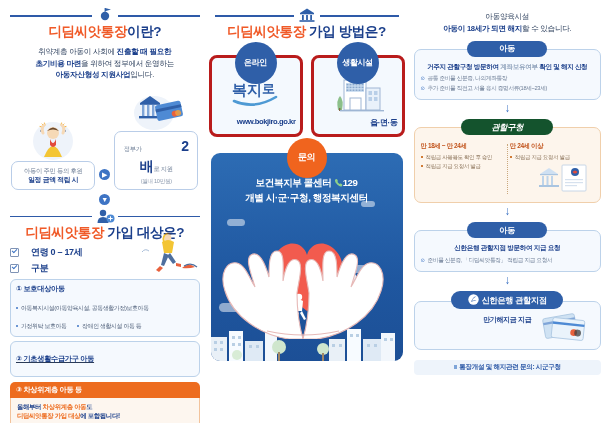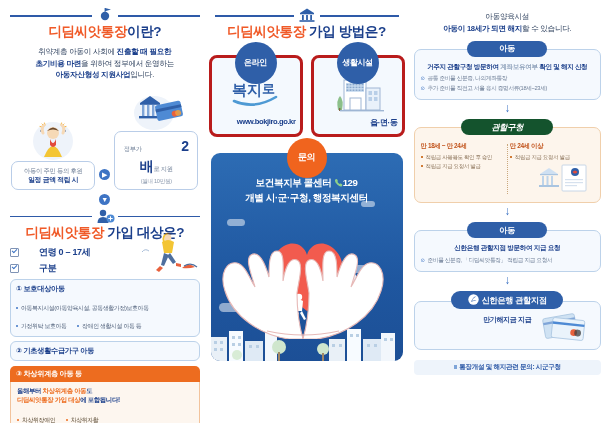--- a/index.html
+++ b/index.html
@@ -136,21 +136,21 @@
 
   
   .chk-line {
     font-size: 9px;
     font-weight: bold;
     color: #1b3f8b;
     letter-spacing: -0.3px;
     margin: 3px 0 0 6px;
     display: flex;
     align-items: center;
-    gap: 20px;
+    gap: 12px;
   }
   .chk {
     width: 7px; height: 7px;
     border: 1px solid #7f93b5;
     border-radius: 1px;
     display: inline-block;
     position: relative;
     background: #fff;
   }
   .chk:after {
@@ -186,21 +186,21 @@
     padding-left: 5px;
     display: inline-block;
     margin-right: 6px;
   }
   .crd li:before {
     content: "";
     position: absolute; left: 0; top: 3px;
     width: 2.4px; height: 2.4px; border-radius: 50%;
     background: #3e74c4;
   }
-  .crd-slim { padding: 4px 5px; }
+  .crd-slim { padding: 12px 5px; text-decoration: underline; }
 
   .orange-head {
     background: #ed6c1f;
     color: #ffffff;
     font-size: 7.2px;
     font-weight: bold;
     letter-spacing: -0.3px;
     border-radius: 5px 5px 0 0;
     padding: 3px 6px;
     margin: 5px 6px 0 6px;

